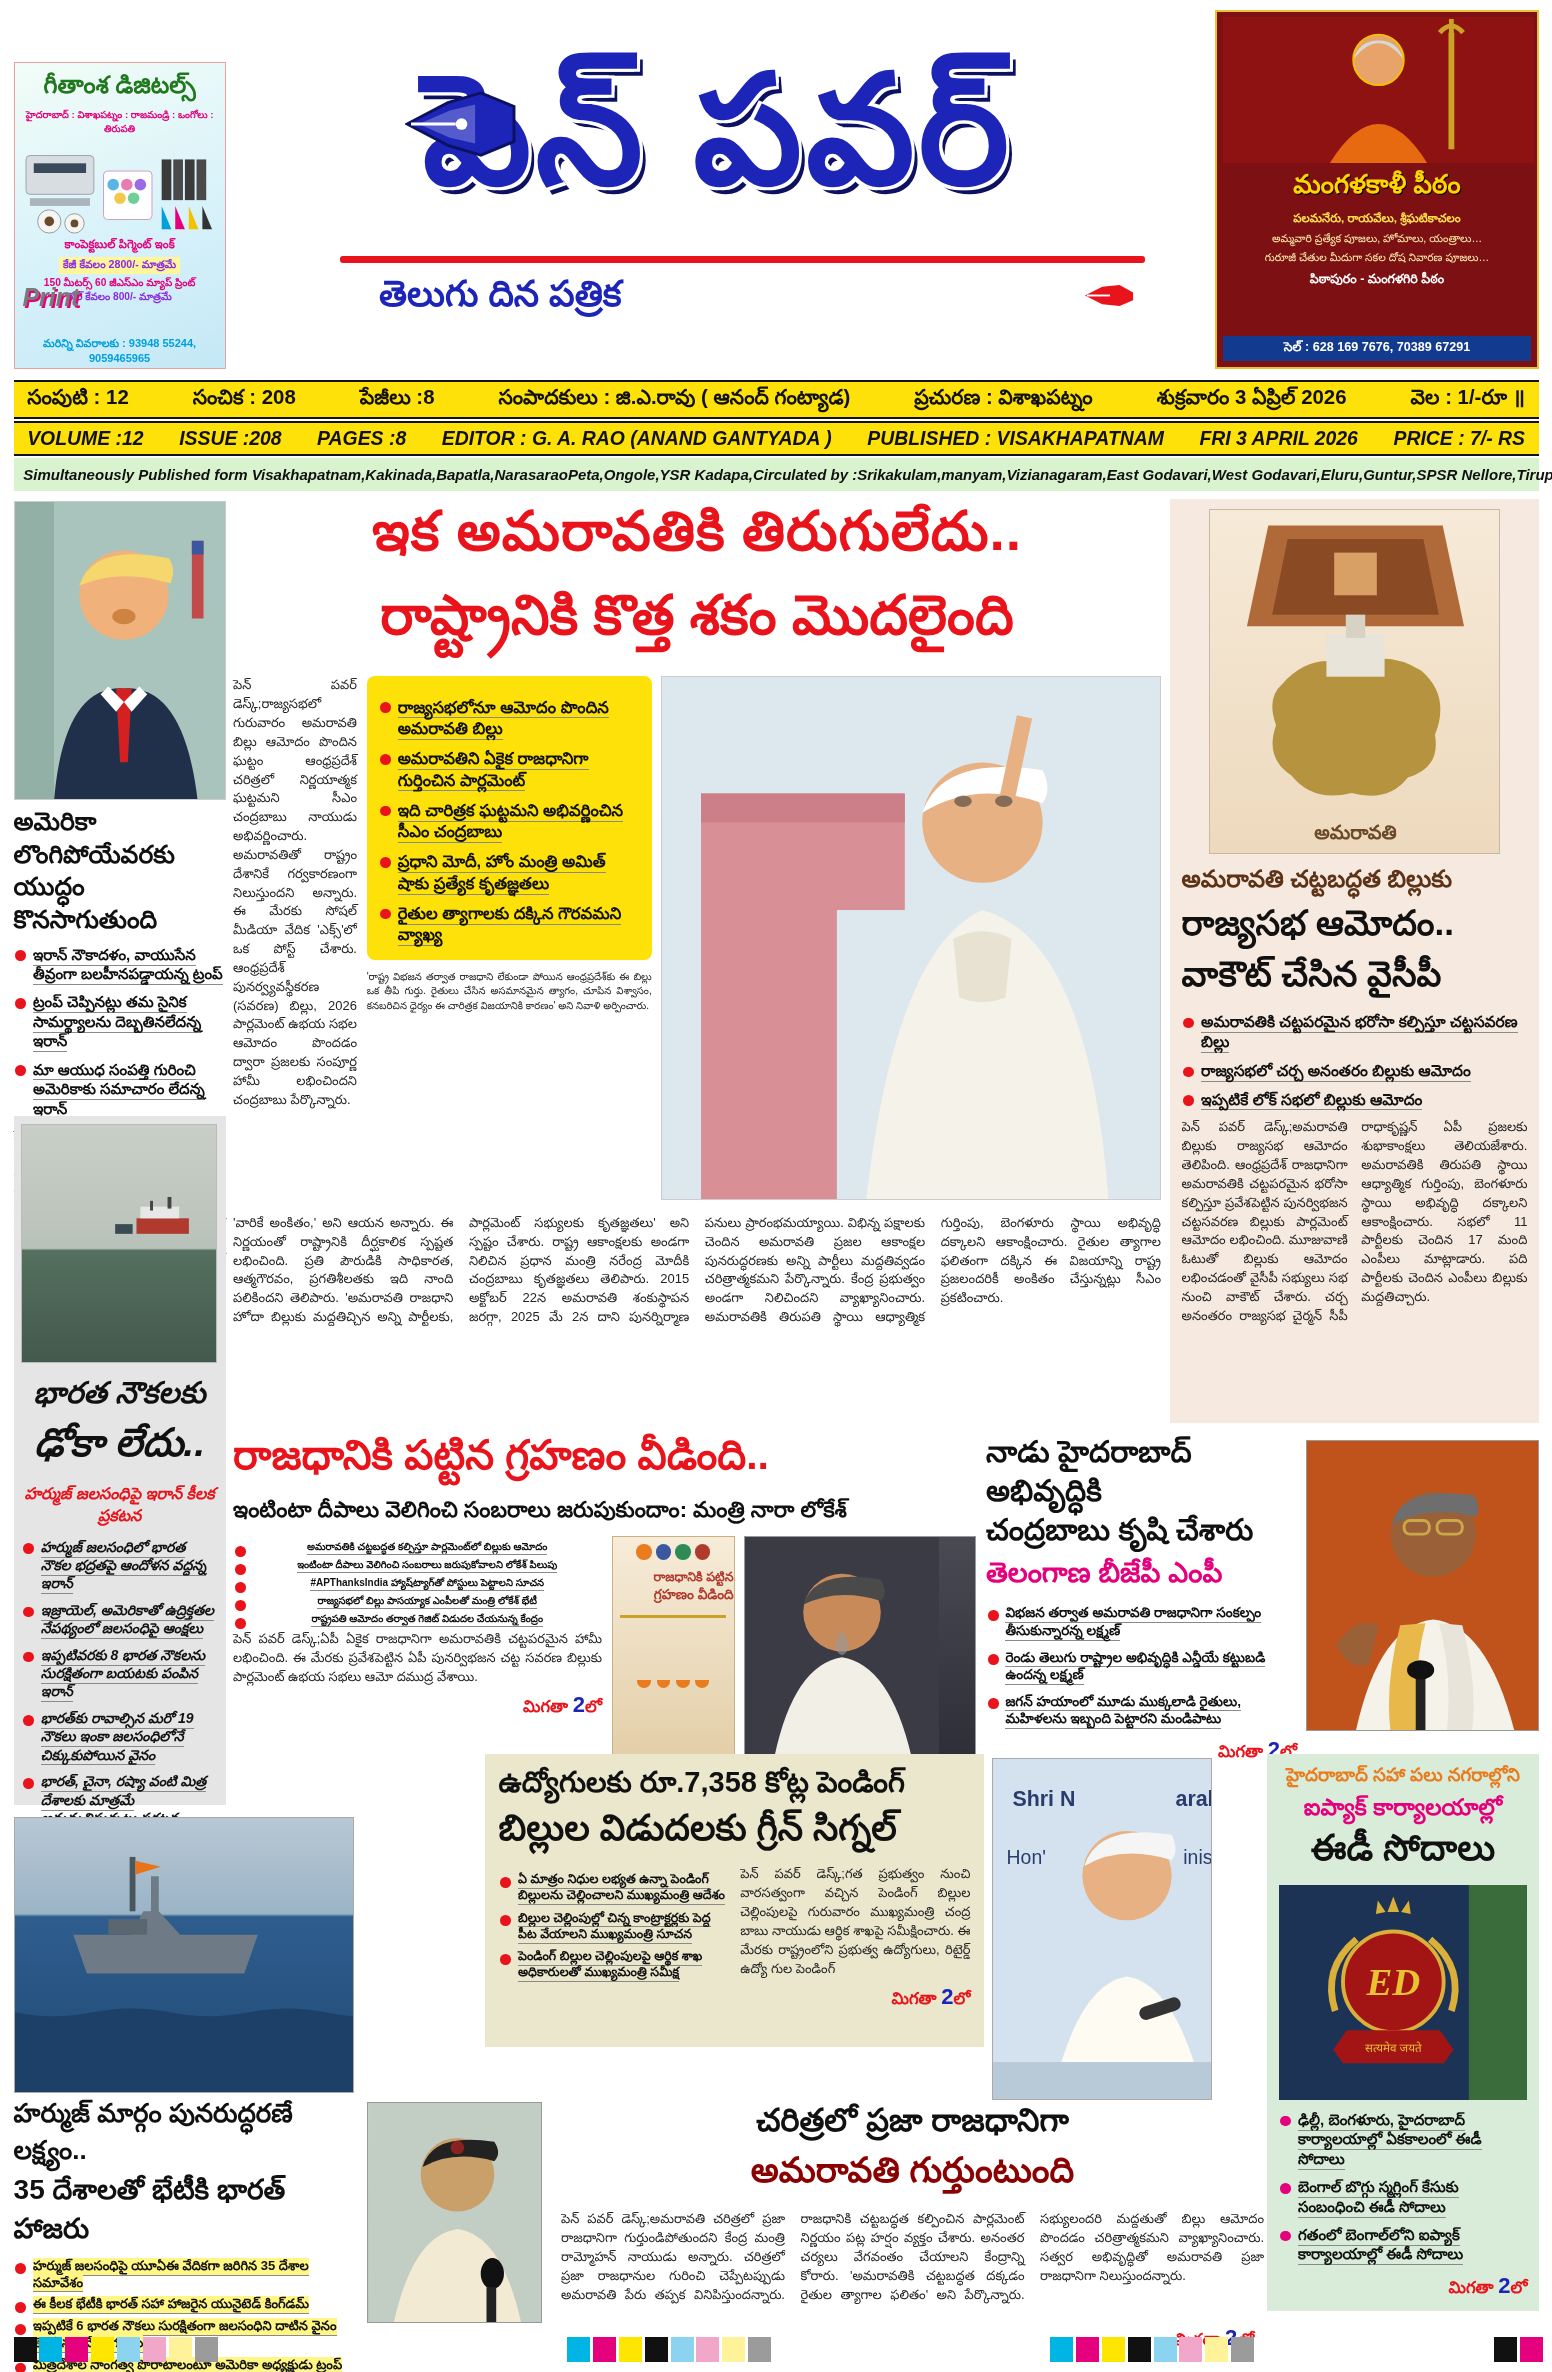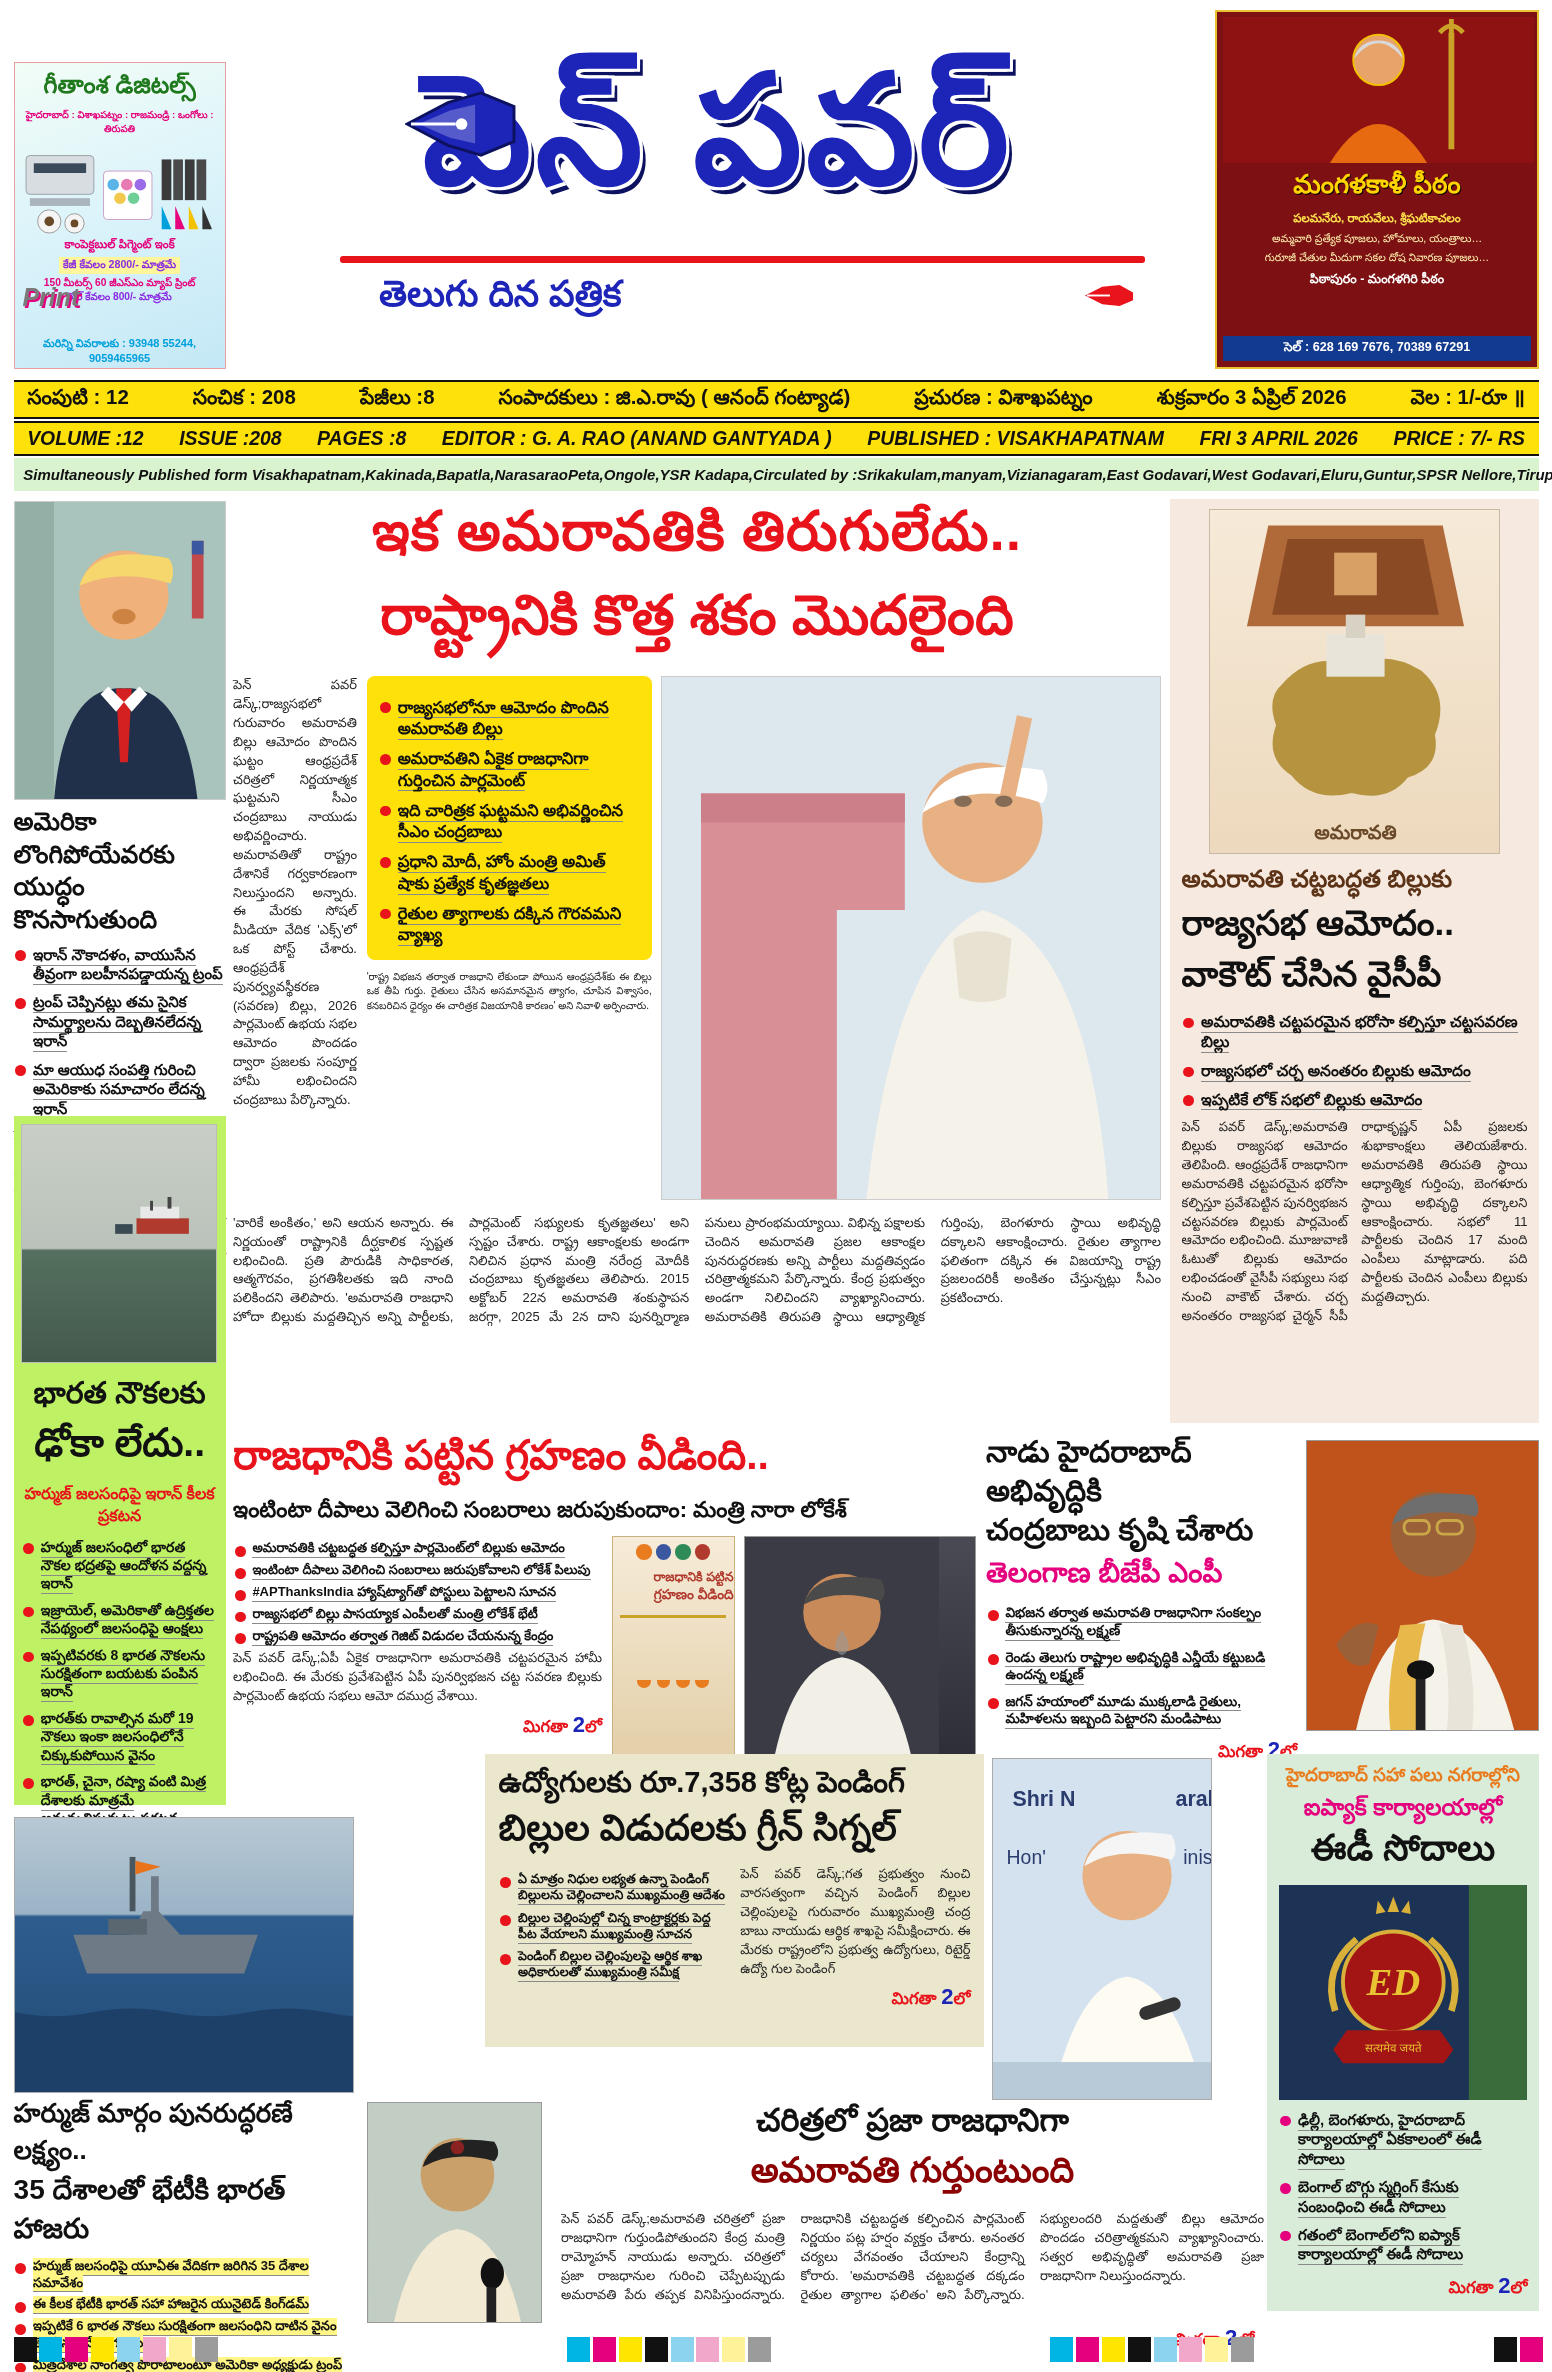--- a/index.html
+++ b/index.html
@@ -161,21 +161,21 @@
       <li><span>ఇరాన్ నౌకాదళం, వాయుసేన తీవ్రంగా బలహీనపడ్డాయన్న ట్రంప్</span></li>
       <li><span>ట్రంప్ చెప్పినట్లు తమ సైనిక సామర్థ్యాలను దెబ్బతినలేదన్న ఇరాన్</span></li>
       <li><span>మా ఆయుధ సంపత్తి గురించి అమెరికాకు సమాచారం లేదన్న ఇరాన్</span></li>
     </ul>
     <div class="jtext" style="margin-top:7.8px;font-size:13px;">పెన్ పవర్ డెస్క్;అమెరికా తమకు లొంగిపోయేవరకు ఈ యుద్ధం కొనసాగుతుందని ఇరాన్ హెచ్చరించింది. ఇరాన్ నౌకాదళం, వాయుసేన తీవ్రంగా బలహీనపడ్డాయని, వారి నాయకత్వాన్ని తీవ్రస్థాయిలో…</div>
     <span class="more">
       <span>మిగతా</span> <b><span>2</span></b><span>లో</span>
     </span>
   </div>
 
-  <div class="abs" style="left:13.6px;top:1116px;width:212px;height:689px;background:#bef264;padding:7.8px;">
+  <div class="abs" style="left:13.6px;top:1116px;width:212px;height:689px;background:#e5e5e5;padding:7.8px;font-style:italic;">
     <div class="photo" style="position:relative;width:196px;height:239px;background:linear-gradient(#c9cfc6 0%,#b9c2ba 52%,#55705f 53%,#43594c 100%);border:1px solid #bbb;">
       <svg width="196" height="239" viewBox="0 0 202 246">
         <rect x="118" y="96" width="54" height="16" fill="#b03a2e"></rect>
         <rect x="122" y="84" width="40" height="12" fill="#e8e8e8"></rect>
         <rect x="150" y="74" width="4" height="12" fill="#444"></rect>
           <rect x="132" y="78" width="3" height="10" fill="#444"></rect>
         <rect x="96" y="102" width="18" height="10" fill="#3a4a52"></rect>
         <rect x="0" y="112" width="202" height="134" fill="none"></rect>
       </svg>
     </div>
@@ -251,21 +251,21 @@
       <li><span>ఇప్పటికే లోక్ సభలో బిల్లుకు ఆమోదం</span></li>
     </ul>
     <div class="jtext" style="margin-top:7.8px;column-count:2;column-gap:13.6px;font-size:13px;height:291px;overflow:hidden;">పెన్ పవర్ డెస్క్;అమరావతి బిల్లుకు రాజ్యసభ ఆమోదం తెలిపింది. ఆంధ్రప్రదేశ్ రాజధానిగా అమరావతికి చట్టపరమైన భరోసా కల్పిస్తూ ప్రవేశపెట్టిన పునర్విభజన చట్టసవరణ బిల్లుకు పార్లమెంట్ ఆమోదం లభించింది. మూజువాణి ఓటుతో బిల్లుకు ఆమోదం లభించడంతో వైసీపీ సభ్యులు సభ నుంచి వాకౌట్ చేశారు. చర్చ అనంతరం రాజ్యసభ చైర్మన్ సీపీ రాధాకృష్ణన్ ఏపీ ప్రజలకు శుభాకాంక్షలు తెలియజేశారు. అమరావతికి తిరుపతి స్థాయి ఆధ్యాత్మిక గుర్తింపు, బెంగళూరు స్థాయి అభివృద్ధి దక్కాలని ఆకాంక్షించారు. సభలో 11 పార్టీలకు చెందిన 17 మంది ఎంపీలు మాట్లాడారు. పది పార్టీలకు చెందిన ఎంపీలు బిల్లుకు మద్దతిచ్చారు.</div>
   </div>
 
   <div class="abs" style="left:233px;top:1432px;width:743px;height:314px;">
     <div style="font-size:41px;font-weight:bold;color:#e8131b;">రాజధానికి పట్టిన గ్రహణం వీడింది..</div>
     <div style="font-size:22px;font-weight:bold;color:#111;margin-top:7.8px;">ఇంటింటా దీపాలు వెలిగించి సంబరాలు జరుపుకుందాం: మంత్రి నారా లోకేశ్</div>
     <div style="display:flex;gap:9.7px;margin-top:7.8px;">
       <div style="width:369px;flex:none;">
-        <ul class="bul" style="font-size:13px;">
+        <ul class="bul" style="font-size:10px;text-align:center;">
           <li style="margin:4.9px 0;"><span>అమరావతికి చట్టబద్ధత కల్పిస్తూ పార్లమెంట్‌లో బిల్లుకు ఆమోదం</span></li>
           <li style="margin:4.9px 0;"><span>ఇంటింటా దీపాలు వెలిగించి సంబరాలు జరుపుకోవాలని లోకేశ్ పిలుపు</span></li>
           <li style="margin:4.9px 0;"><span>#APThanksIndia హ్యాష్‌ట్యాగ్‌తో పోస్టులు పెట్టాలని సూచన</span></li>
           <li style="margin:4.9px 0;"><span>రాజ్యసభలో బిల్లు పాసయ్యాక ఎంపీలతో మంత్రి లోకేశ్ భేటీ</span></li>
           <li style="margin:4.9px 0;"><span>రాష్ట్రపతి ఆమోదం తర్వాత గెజిట్ విడుదల చేయనున్న కేంద్రం</span></li>
         </ul>
         <div class="jtext" style="font-size:13px;margin-top:3.9px;">పెన్ పవర్ డెస్క్;ఏపీ ఏకైక రాజధానిగా అమరావతికి చట్టపరమైన హామీ లభించింది. ఈ మేరకు ప్రవేశపెట్టిన ఏపీ పునర్విభజన చట్ట సవరణ బిల్లుకు పార్లమెంట్ ఉభయ సభలు ఆమో దముద్ర వేశాయి.</div>
         <span class="more">
           <span>మిగతా</span> <b><span>2</span></b><span>లో</span>
         </span>

